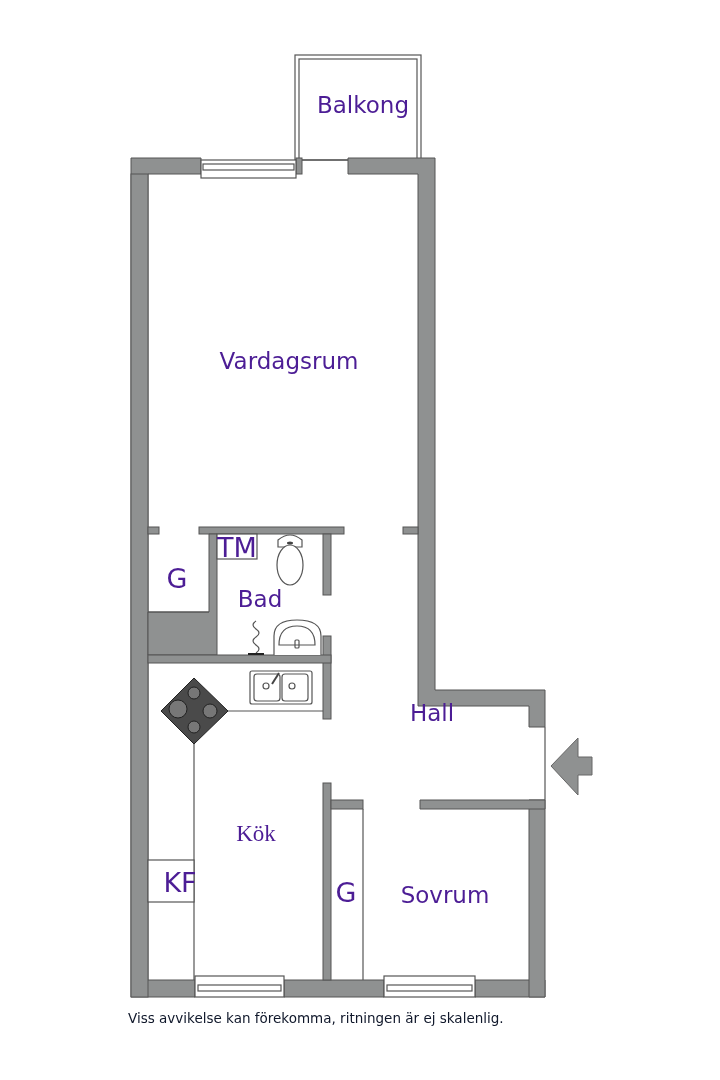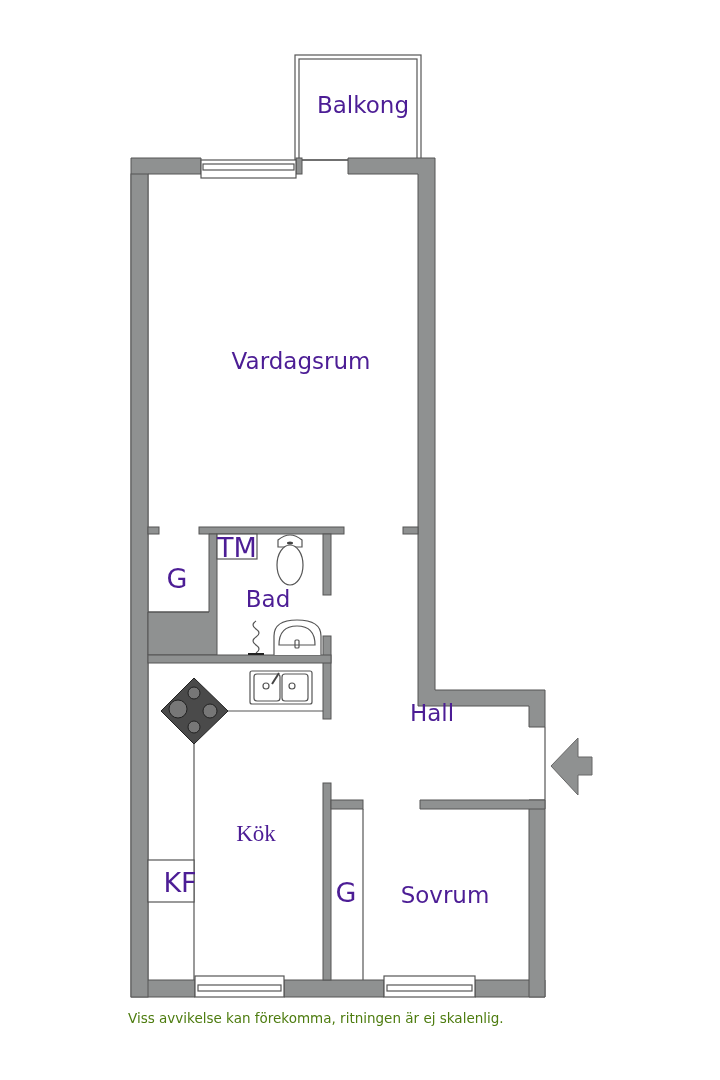--- a/index.html
+++ b/index.html
@@ -5,21 +5,21 @@
   html, body { margin: 0; padding: 0; background: #ffffff; }
   body { width: 720px; height: 1080px; position: relative; overflow: hidden;
          font-family: "DejaVu Sans", "Liberation Sans", sans-serif; }
   #plan { position: absolute; left: 0; top: 0; width: 720px; height: 1080px; }
   .wall { fill: #8f9191; stroke: #555; stroke-width: 1; }
   .thin { fill: none; stroke: #555; stroke-width: 1.2; }
   .thinw { fill: #fff; stroke: #555; stroke-width: 1.2; }
   .label { position: absolute; color: #4c1d95; white-space: nowrap;
            transform: translate(-50%, -50%); font-size: 23px; }
   .label.small { font-size: 27px; }
-  .disclaimer { position: absolute; left: 128px; top: 1010px; font-size: 13.5px; color: #4d7c0f; white-space: nowrap; }
+  .disclaimer { position: absolute; left: 128px; top: 1010px; font-size: 13.5px; color: #0f172a; white-space: nowrap; }
 </style>
 </head>
 <body>
 
 <svg id="plan" viewBox="0 0 720 1080" xmlns="http://www.w3.org/2000/svg">
 
   <g>
     <rect x="295" y="55" width="126" height="105" class="thin"></rect>
     <rect x="299" y="59" width="118" height="101" class="thin"></rect>
   </g>
@@ -119,23 +119,23 @@
     <path d="M256,621 q-6,4 0,8 q6,4 0,8 q-6,4 0,8 q6,4 0,8" class="thin" stroke-width="1.8"></path>
     <line x1="248" y1="654" x2="264" y2="654" stroke="#222" stroke-width="2"></line>
   </g>
 
   <line x1="545" y1="727" x2="545" y2="800" class="thin"></line>
 
   <polygon points="551,766 578,738 578,757 592,757 592,775 578,775 578,795" fill="#8f9191" stroke="#666" stroke-width="1"></polygon>
 </svg>
 
 <div class="label" style="left:363px; top:105px;">Balkong</div>
-<div class="label" style="left:289px; top:361px;margin-left:12px;">Vardagsrum</div>
+<div class="label" style="left:289px; top:361px;">Vardagsrum</div>
 <div class="label small" style="left:237px; top:547px;">TM</div>
 <div class="label small" style="left:177px; top:578px;">G</div>
-<div class="label" style="left:268px; top:599px;">Bad</div>
+<div class="label" style="left:260px; top:599px;">Bad</div>
 <div class="label" style="left:432px; top:713px;">Hall</div>
 <div class="label" style="left:256px; top:834px;font-family:Liberation Serif, serif;">Kök</div>
 <div class="label small" style="left:180px; top:882px;">KF</div>
 <div class="label small" style="left:346px; top:892px;">G</div>
 <div class="label" style="left:445px; top:895px;">Sovrum</div>
 
 <div class="disclaimer">Viss avvikelse kan förekomma, ritningen är ej skalenlig.</div>
 
 </body></html>

